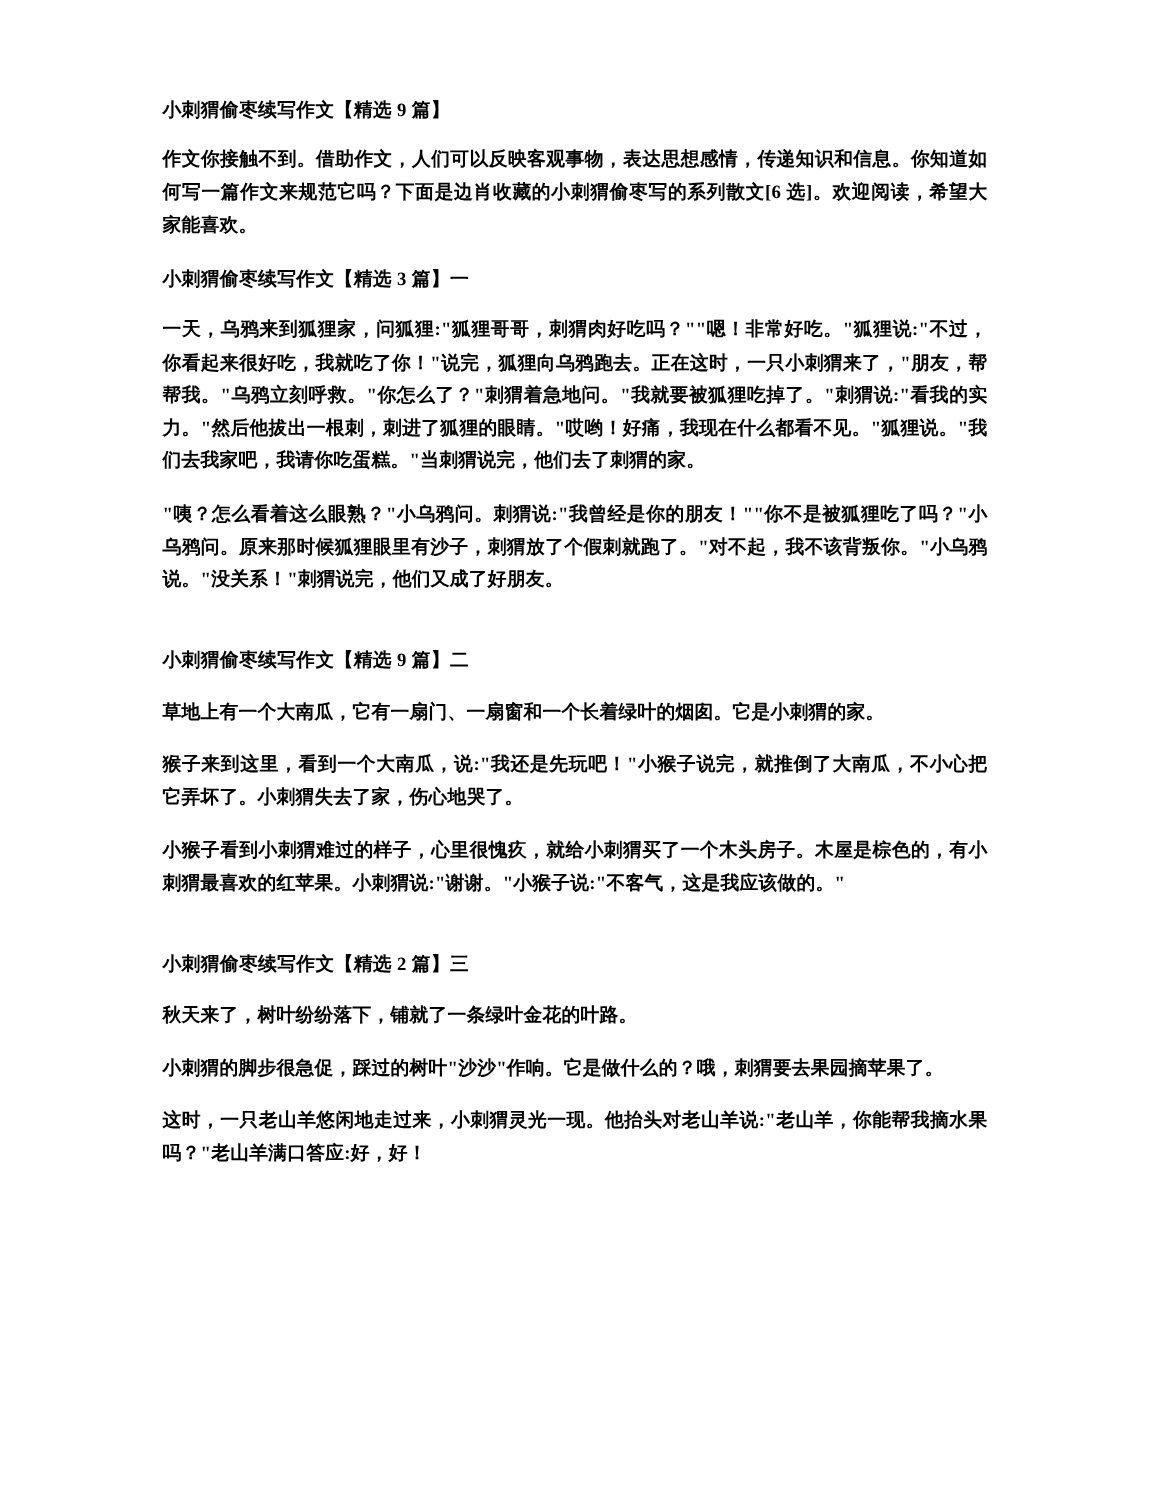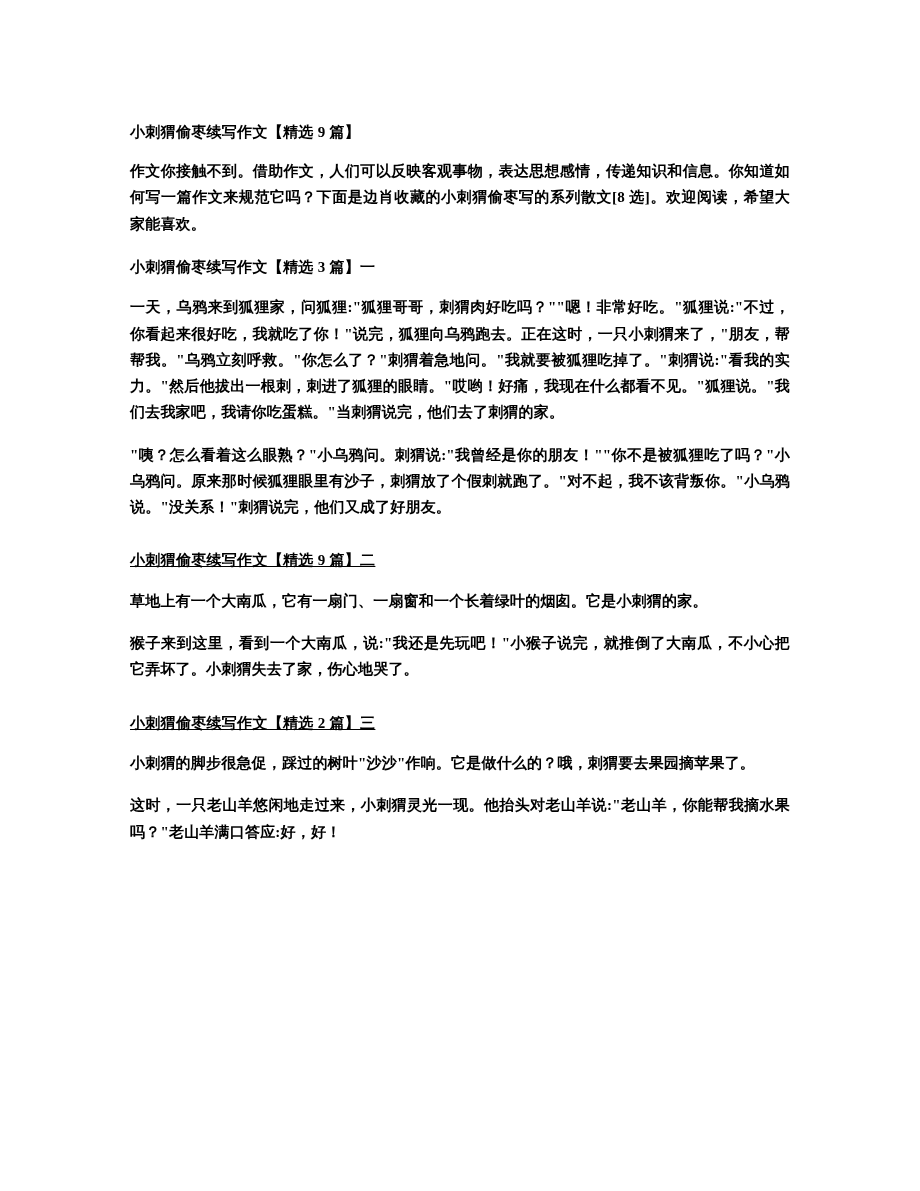--- a/index.html
+++ b/index.html
@@ -12,21 +12,21 @@
     height: 1191px;
     font-family: "Liberation Serif", "DejaVu Serif", serif;
     color: #000000;
     position: relative;
     overflow: hidden;
   }
   .page {
     width: 920px;
     height: 1191px;
     box-sizing: border-box;
-    padding: 120px 130px 60px 130px;
+    padding: 77px 130px 60px 130px;
     position: relative;
   }
   .doc-title {
     font-size: 15px;
     font-weight: bold;
     line-height: 1.6;
     margin: 0 0 14px 0;
     letter-spacing: 0.3px;
   }
   .para {
@@ -41,38 +41,39 @@
     font-size: 15px;
     font-weight: bold;
     line-height: 1.7;
     margin: 22px 0 14px 0;
     letter-spacing: 0.3px;
   }
   .section-head.first {
     margin-top: 18px;
   }
   .gap-lg {
-    margin-top: 28px;
-    text-decoration: underline;
+    margin-top: 40px;
   }
 </style>
 </head>
 <body>
 
 <div class="page">
 
   <div class="doc-title">小刺猬偷枣续写作文【精选 9 篇】</div>
 
-  <div class="para">作文你接触不到。借助作文，人们可以反映客观事物，表达思想感情，传递知识和信息。你知道如何写一篇作文来规范它吗？下面是边肖收藏的小刺猬偷枣写的系列散文[8 选]。欢迎阅读，希望大家能喜欢。</div>
+  <div class="para">作文你接触不到。借助作文，人们可以反映客观事物，表达思想感情，传递知识和信息。你知道如何写一篇作文来规范它吗？下面是边肖收藏的小刺猬偷枣写的系列散文[6 选]。欢迎阅读，希望大家能喜欢。</div>
 
   <div class="section-head first">小刺猬偷枣续写作文【精选 3 篇】一</div>
   <div class="para">一天，乌鸦来到狐狸家，问狐狸:"狐狸哥哥，刺猬肉好吃吗？""嗯！非常好吃。"狐狸说:"不过，你看起来很好吃，我就吃了你！"说完，狐狸向乌鸦跑去。正在这时，一只小刺猬来了，"朋友，帮帮我。"乌鸦立刻呼救。"你怎么了？"刺猬着急地问。"我就要被狐狸吃掉了。"刺猬说:"看我的实力。"然后他拔出一根刺，刺进了狐狸的眼睛。"哎哟！好痛，我现在什么都看不见。"狐狸说。"我们去我家吧，我请你吃蛋糕。"当刺猬说完，他们去了刺猬的家。</div>
   <div class="para">"咦？怎么看着这么眼熟？"小乌鸦问。刺猬说:"我曾经是你的朋友！""你不是被狐狸吃了吗？"小乌鸦问。原来那时候狐狸眼里有沙子，刺猬放了个假刺就跑了。"对不起，我不该背叛你。"小乌鸦说。"没关系！"刺猬说完，他们又成了好朋友。</div>
 
   <div class="section-head gap-lg">小刺猬偷枣续写作文【精选 9 篇】二</div>
   <div class="para">草地上有一个大南瓜，它有一扇门、一扇窗和一个长着绿叶的烟囱。它是小刺猬的家。</div>
   <div class="para">猴子来到这里，看到一个大南瓜，说:"我还是先玩吧！"小猴子说完，就推倒了大南瓜，不小心把它弄坏了。小刺猬失去了家，伤心地哭了。</div>
+  <div class="para">小猴子看到小刺猬难过的样子，心里很愧疚，就给小刺猬买了一个木头房子。木屋是棕色的，有小刺猬最喜欢的红苹果。小刺猬说:"谢谢。"小猴子说:"不客气，这是我应该做的。"</div>
 
   <div class="section-head gap-lg">小刺猬偷枣续写作文【精选 2 篇】三</div>
+  <div class="para">秋天来了，树叶纷纷落下，铺就了一条绿叶金花的叶路。</div>
   <div class="para">小刺猬的脚步很急促，踩过的树叶"沙沙"作响。它是做什么的？哦，刺猬要去果园摘苹果了。</div>
   <div class="para">这时，一只老山羊悠闲地走过来，小刺猬灵光一现。他抬头对老山羊说:"老山羊，你能帮我摘水果吗？"老山羊满口答应:好，好！</div>
 
 </div>
 
 </body></html>

